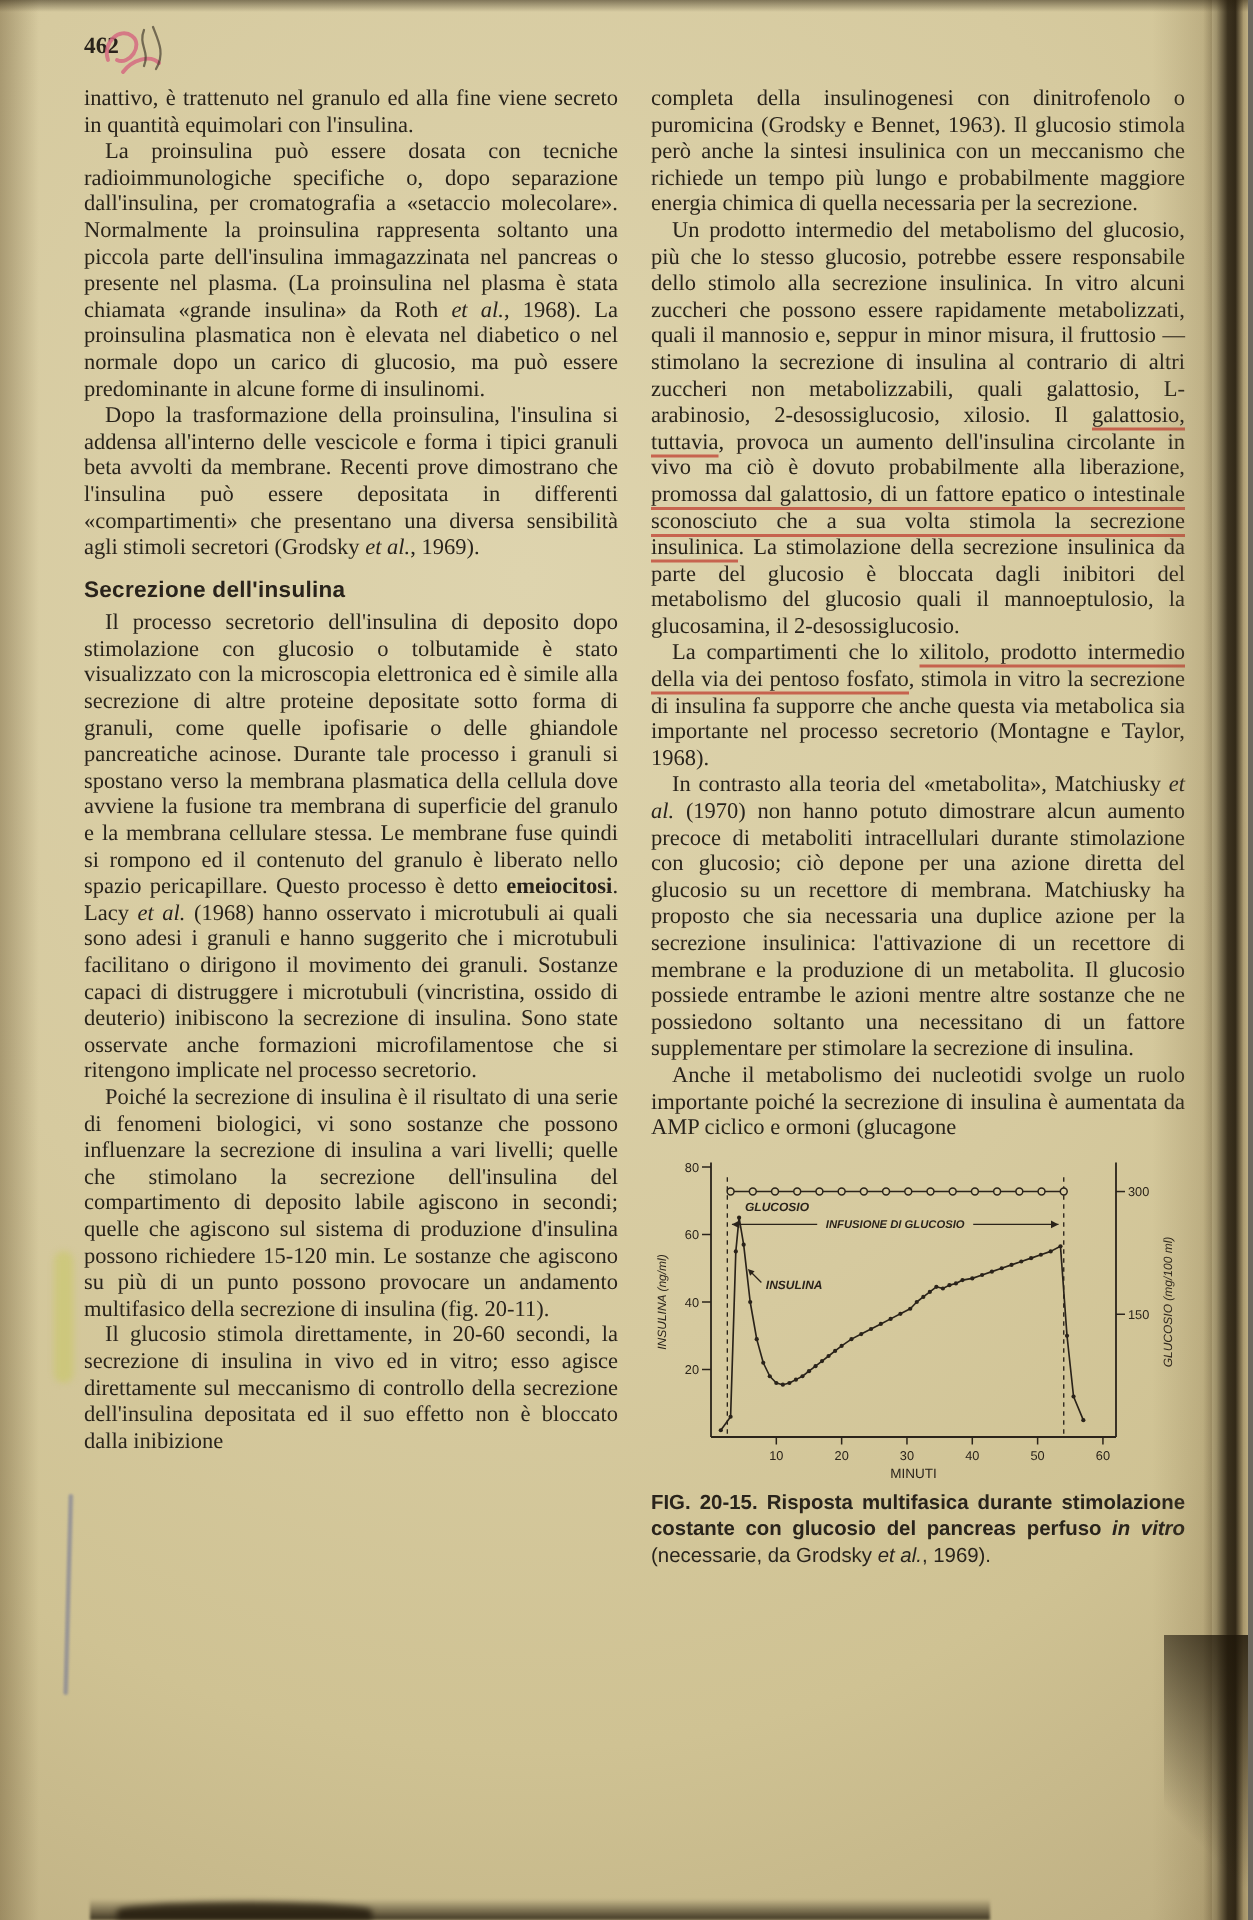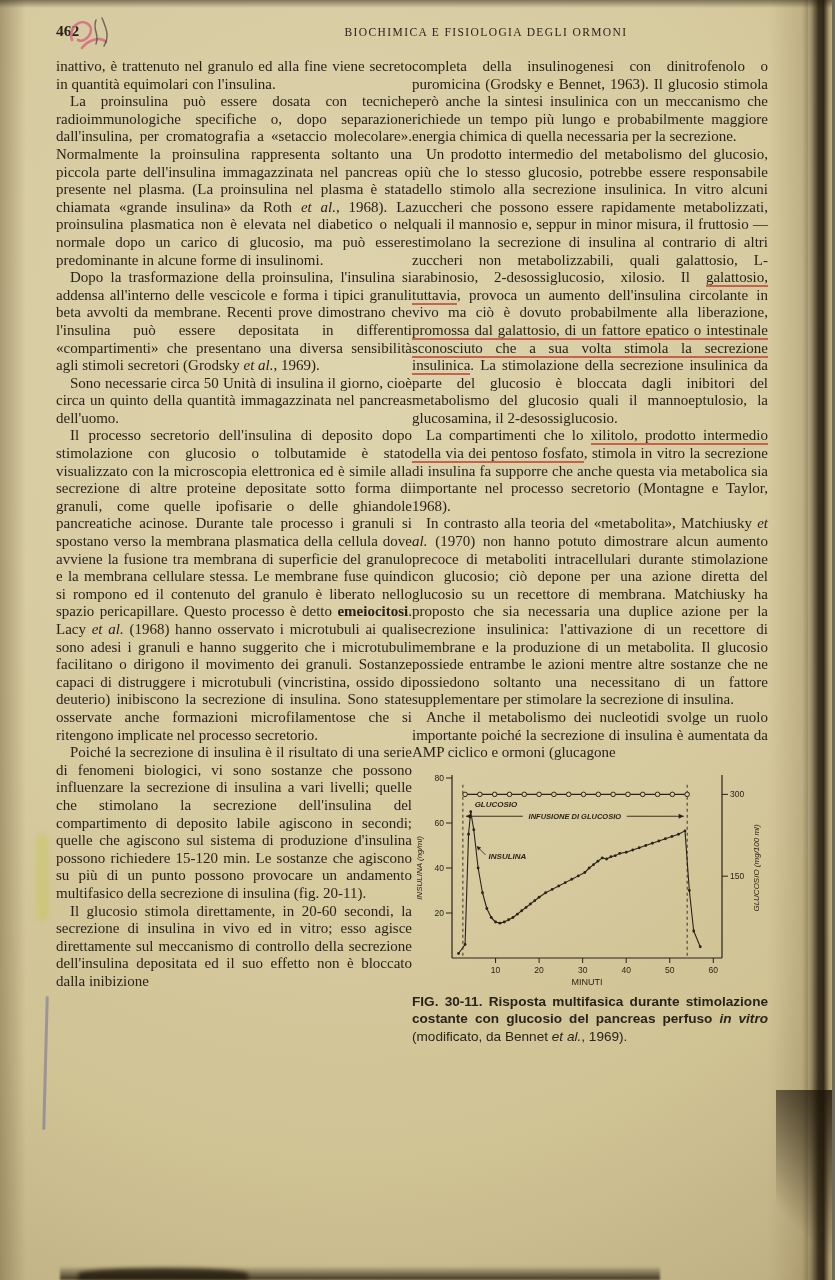--- a/index.html
+++ b/index.html
@@ -8,21 +8,21 @@
     background:radial-gradient(ellipse 120% 90% at 42% 30%, #ded4ae 0%, #d6ca9f 45%, #cfc293 68%, #c0b184 88%, #aa996d 100%);
     color:#29231b;
     font-family:"Liberation Serif", serif;
   }
   
   .header{position:absolute;top:22px;left:56px;right:46px;height:22px;z-index:3;}
   .pagenum{font-weight:bold;font-size:15.5px;}
   .running-head{position:absolute;top:4px;left:150px;width:560px;text-align:center;
     font-size:11.5px;letter-spacing:1.4px;white-space:nowrap;}
   
-  .columns{position:absolute;top:58px;left:56px;width:734px;display:flex;z-index:3;}
+  .columns{position:absolute;top:58px;left:56px;width:734px;display:flex;gap:22px;z-index:3;}
   .col{width:356px;font-size:15px;line-height:17.6px;text-align:justify;
     hyphens:auto;-webkit-hyphens:auto;}
   .para{margin:0;padding:0;}
   .para.indent{text-indent:14px;}
   h3.section-heading{font-family:"Liberation Sans",sans-serif;font-size:15px;font-weight:bold;
     margin:10px 0 5px 0;letter-spacing:.2px;}
   .seg-b{font-weight:bold;}
   .seg-i{font-style:italic;}
   .seg-u{border-bottom:2px solid rgba(190,52,40,.7);}
   
@@ -67,29 +67,28 @@
   <div class="art art-highlight"></div>
   <div class="art art-pen"></div>
 
   <svg class="doodle" width="52" height="44" viewBox="0 0 52 44">
     <path d="M6,30 C2,18 14,8 22,14 C30,20 20,34 12,30 M16,38 C22,30 34,26 40,32" fill="none" stroke="#d4647e" stroke-width="2.6" stroke-linecap="round" opacity="0.8"></path>
     <path d="M30,10 C26,20 34,24 30,34 M36,8 C40,18 44,26 38,36" fill="none" stroke="#3c3428" stroke-width="1.5" stroke-linecap="round" opacity="0.65"></path>
   </svg>
 
   <div class="header">
     <span class="pagenum">462</span>
-    <span class="running-head">BIOCHIMICA E FISIOLOGIA DEGLI ORMONI</span>
   </div>
 
   <div class="columns">
     <div class="col" id="col-left">
         <p class="para"><span>inattivo, è trattenuto nel granulo ed alla fine viene secreto in quantità equimolari con l'insulina.</span></p>
         <p class="para indent"><span>La proinsulina può essere dosata con tecniche radioimmunologiche specifiche o, dopo separazione dall'insulina, per cromatografia a «setaccio molecolare». Normalmente la proinsulina rappresenta soltanto una piccola parte dell'insulina immagazzinata nel pancreas o presente nel plasma. (La proinsulina nel plasma è stata chiamata «grande insulina» da Roth </span><span class="seg-i">et al.</span><span>, 1968). La proinsulina plasmatica non è elevata nel diabetico o nel normale dopo un carico di glucosio, ma può essere predominante in alcune forme di insulinomi.</span></p>
         <p class="para indent"><span>Dopo la trasformazione della proinsulina, l'insulina si addensa all'interno delle vescicole e forma i tipici granuli beta avvolti da membrane. Recenti prove dimostrano che l'insulina può essere depositata in differenti «compartimenti» che presentano una diversa sensibilità agli stimoli secretori (Grodsky </span><span class="seg-i">et al.</span><span>, 1969).</span></p>
-        <p class="para indent"><span>Sono necessarie circa 50 Unità di insulina il giorno, cioè circa un quinto della quantità immagazzinata nel pancreas dell'uomo.</span></p>
+        <h3 class="section-heading">Secrezione dell'insulina</h3>
         <p class="para indent"><span>Il processo secretorio dell'insulina di deposito dopo stimolazione con glucosio o tolbutamide è stato visualizzato con la microscopia elettronica ed è simile alla secrezione di altre proteine depositate sotto forma di granuli, come quelle ipofisarie o delle ghiandole pancreatiche acinose. Durante tale processo i granuli si spostano verso la membrana plasmatica della cellula dove avviene la fusione tra membrana di superficie del granulo e la membrana cellulare stessa. Le membrane fuse quindi si rompono ed il contenuto del granulo è liberato nello spazio pericapillare. Questo processo è detto </span><span class="seg-b">emeiocitosi</span><span>. Lacy </span><span class="seg-i">et al.</span><span> (1968) hanno osservato i microtubuli ai quali sono adesi i granuli e hanno suggerito che i microtubuli facilitano o dirigono il movimento dei granuli. Sostanze capaci di distruggere i microtubuli (vincristina, ossido di deuterio) inibiscono la secrezione di insulina. Sono state osservate anche formazioni microfilamentose che si ritengono implicate nel processo secretorio.</span></p>
         <p class="para indent"><span>Poiché la secrezione di insulina è il risultato di una serie di fenomeni biologici, vi sono sostanze che possono influenzare la secrezione di insulina a vari livelli; quelle che stimolano la secrezione dell'insulina del compartimento di deposito labile agiscono in secondi; quelle che agiscono sul sistema di produzione d'insulina possono richiedere 15-120 min. Le sostanze che agiscono su più di un punto possono provocare un andamento multifasico della secrezione di insulina (fig. 20-11).</span></p>
         <p class="para indent"><span>Il glucosio stimola direttamente, in 20-60 secondi, la secrezione di insulina in vivo ed in vitro; esso agisce direttamente sul meccanismo di controllo della secrezione dell'insulina depositata ed il suo effetto non è bloccato dalla inibizione</span></p>
       </div>
     <div class="col" id="col-right">
       <div id="col-right-text">
           <p class="para"><span>completa della insulinogenesi con dinitrofenolo o puromicina (Grodsky e Bennet, 1963). Il glucosio stimola però anche la sintesi insulinica con un meccanismo che richiede un tempo più lungo e probabilmente maggiore energia chimica di quella necessaria per la secrezione.</span></p>
           <p class="para indent"><span>Un prodotto intermedio del metabolismo del glucosio, più che lo stesso glucosio, potrebbe essere responsabile dello stimolo alla secrezione insulinica. In vitro alcuni zuccheri che possono essere rapidamente metabolizzati, quali il mannosio e, seppur in minor misura, il fruttosio — stimolano la secrezione di insulina al contrario di altri zuccheri non metabolizzabili, quali galattosio, L-arabinosio, 2-desossiglucosio, xilosio. Il </span><span class="seg-u">galattosio, tuttavia</span><span>, provoca un aumento dell'insulina circolante in vivo ma ciò è dovuto probabilmente alla liberazione, </span><span class="seg-u">promossa dal galattosio, di un fattore epatico o intestinale sconosciuto che a sua volta stimola la secrezione insulinica</span><span>. La stimolazione della secrezione insulinica da parte del glucosio è bloccata dagli inibitori del metabolismo del glucosio quali il mannoeptulosio, la glucosamina, il 2-desossiglucosio.</span></p>
           <p class="para indent"><span>La compartimenti che lo </span><span class="seg-u">xilitolo, prodotto intermedio della via dei pentoso fosfato</span><span>, stimola in vitro la secrezione di insulina fa supporre che anche questa via metabolica sia importante nel processo secretorio (Montagne e Taylor, 1968).</span></p>
           <p class="para indent"><span>In contrasto alla teoria del «metabolita», Matchiusky </span><span class="seg-i">et al.</span><span> (1970) non hanno potuto dimostrare alcun aumento precoce di metaboliti intracellulari durante stimolazione con glucosio; ciò depone per una azione diretta del glucosio su un recettore di membrana. Matchiusky ha proposto che sia necessaria una duplice azione per la secrezione insulinica: l'attivazione di un recettore di membrane e la produzione di un metabolita. Il glucosio possiede entrambe le azioni mentre altre sostanze che ne possiedono soltanto una necessitano di un fattore supplementare per stimolare la secrezione di insulina.</span></p>
@@ -198,18 +197,18 @@
             <circle cx="266.45161290322585" cy="64.25" r="1.4" fill="#2a231a"></circle>
             <circle cx="272.98387096774195" cy="60.87499999999999" r="1.4" fill="#2a231a"></circle>
             <circle cx="277.3387096774194" cy="120.5" r="1.4" fill="#2a231a"></circle>
             <circle cx="281.69354838709677" cy="161" r="1.4" fill="#2a231a"></circle>
             <circle cx="288.2258064516129" cy="176.75" r="1.4" fill="#2a231a"></circle>
             <text x="62.645161290322584" y="37.25" text-anchor="start" font-size="8" fill="#2a231a" font-family="Liberation Sans, sans-serif" font-style="italic" font-weight="bold">GLUCOSIO</text>
             <text x="76.58064516129033" y="88.99999999999999" text-anchor="start" font-size="8" fill="#2a231a" font-family="Liberation Sans, sans-serif" font-style="italic" font-weight="bold">INSULINA</text>
             <line x1="73.58064516129033" y1="84.99999999999999" x2="66.58064516129033" y2="77.99999999999999" stroke="#2a231a" stroke-width="0.8"></line>
             <polygon points="64.58064516129033,75.99999999999999 69.08064516129033,77.49999999999999 66.08064516129033,80.49999999999999" fill="#2a231a"></polygon>
           </svg>
-        <figcaption id="caption"><span class="seg-b">FIG. 30-11. </span><span class="seg-b">Risposta multifasica durante stimolazione costante con glucosio del pancreas perfuso </span><span class="seg-b seg-i">in vitro</span><span> (modificato, da Bennet </span><span class="seg-i">et al.</span><span>, 1969).</span></figcaption>
+        <figcaption id="caption"><span class="seg-b">FIG. 20-15. </span><span class="seg-b">Risposta multifasica durante stimolazione costante con glucosio del pancreas perfuso </span><span class="seg-b seg-i">in vitro</span><span> (necessarie, da Grodsky </span><span class="seg-i">et al.</span><span>, 1969).</span></figcaption>
       </figure>
     </div>
   </div>
 
 </div>
 
 </body></html>

